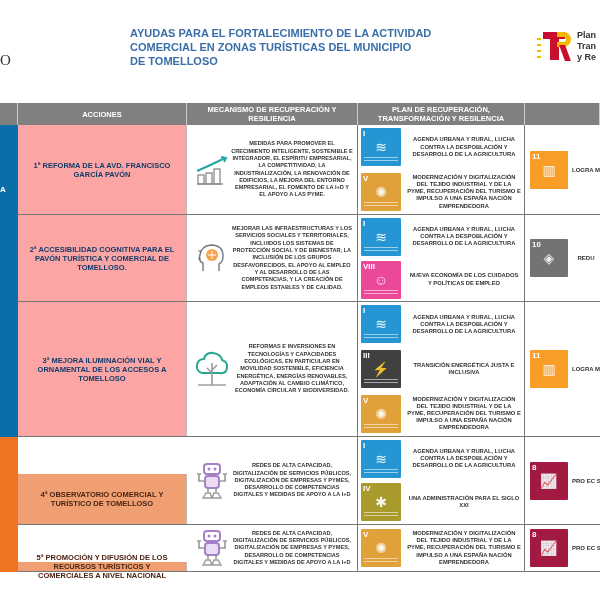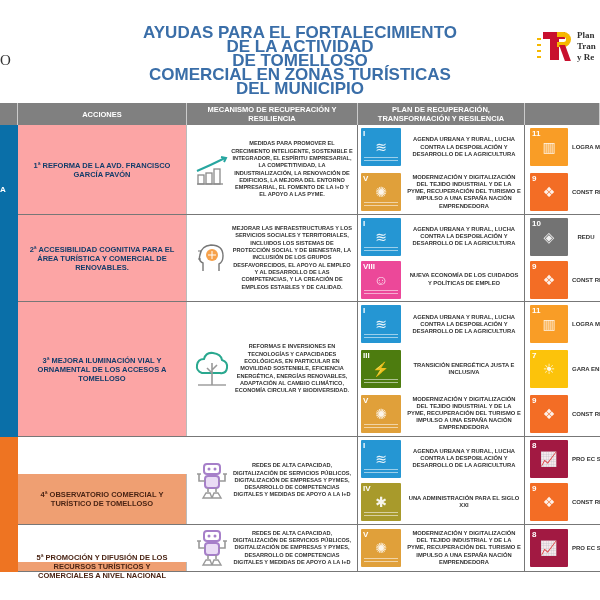--- a/index.html
+++ b/index.html
@@ -1,58 +1,58 @@
 <!DOCTYPE html>
 <html><head>
 <meta charset="utf-8">
 <style>
   * { box-sizing: border-box; margin: 0; padding: 0; }
   body { width: 600px; height: 600px; background: #ffffff; font-family: "Liberation Sans", sans-serif; position: relative; overflow: hidden; }
   .left-frag { position: absolute; left: 0; top: 52px; font-family: "Liberation Serif", serif; font-size: 15px; color: #333; }
-  .title { position: absolute; left: 130px; top: 26px; width: 340px; text-align: center; color: #3a6ea8; font-weight: bold; font-size: 17px; line-height: 14px; }
+  .title { position: absolute; left: 130px; top: 26px; width: 340px; text-align: left; color: #3a6ea8; font-weight: bold; font-size: 11px; line-height: 14px; }
   .logo { position: absolute; left: 537px; top: 30px; width: 70px; height: 36px; }
   .logo .bar-red { position: absolute; left: 6px; top: 2px; width: 22px; height: 7px; background: #c8102e; }
   .logo .stem { position: absolute; left: 13px; top: 2px; width: 9px; height: 28px; background: #c8102e; }
   .logo .r-bowl { position: absolute; left: 20px; top: 2px; width: 14px; height: 15px; border: 5px solid #f6b800; border-left: none; border-radius: 0 8px 8px 0; }
   .logo .r-leg { position: absolute; left: 25px; top: 15px; width: 6px; height: 16px; background: #c8102e; transform: skewX(20deg); }
   .logo .dots { position: absolute; left: 0; top: 8px; width: 4px; height: 20px; background: repeating-linear-gradient(#f6b800 0 2px, transparent 2px 6px); }
-  .logo .txt { position: absolute; left: 40px; top: 0; font-size: 9px; line-height: 11px; font-weight: bold; color: #333; white-space: nowrap; font-family: Liberation Serif, serif; }
+  .logo .txt { position: absolute; left: 40px; top: 0; font-size: 9px; line-height: 11px; font-weight: bold; color: #333; white-space: nowrap; }
 
   .table { position: absolute; left: 0; top: 103px; width: 600px; }
   .hdr { position: absolute; top: 0; height: 22px; background: #808080; color: #fff; font-weight: bold; font-size: 7.5px; text-align: center; display: flex; align-items: center; justify-content: center; line-height: 9px; border-right: 1px solid #ccc; }
   .cat { position: absolute; left: 0; width: 18px; color: #fff; font-weight: bold; font-size: 8px; }
   .cat span { position: absolute; left: 0; top: 50%; transform: translateY(-50%); }
   .row { position: absolute; left: 18px; width: 582px; border-bottom: 1px solid #777; }
   .acc { position: absolute; left: 0; top: 0; bottom: 0; width: 169px; display: flex; align-items: center; justify-content: center; text-align: center; font-weight: bold; font-size: 7.5px; line-height: 9px; padding: 0 10px; border-right: 1px solid #bbb; }
   .acc.blue { background: #fca5a5; color: #123c6a; }
   .acc.orange { background: #ef9f72; color: #4a2414; margin-top: 37px; }
   .mec { position: absolute; left: 169px; top: 0; bottom: 0; width: 171px; background: #fff; display: flex; align-items: center; border-right: 1px solid #777; }
   .mec .ico { width: 38px; flex: 0 0 38px; display: flex; align-items: center; justify-content: center; margin-left: 6px; }
   .mec .txt { flex: 1; text-align: center; font-weight: bold; font-size: 5.6px; line-height: 7.3px; color: #333; padding-right: 4px; }
   .plan { position: absolute; left: 340px; top: 0; bottom: 0; width: 167px; border-right: 1px solid #777; display: flex; flex-direction: column; }
-  .sdg { position: absolute; left: 507px; top: 0; bottom: 0; width: 75px; display: flex; flex-direction: column; }
+  .sdg { position: absolute; left: 507px; top: 0; bottom: 0; width: 75px; display: flex; flex-direction: row; }
   .pitem { flex: 1; display: flex; align-items: center; }
   .tile { width: 40px; height: 38px; margin: 2px 3px; position: relative; flex: 0 0 40px; border-radius: 1px; }
   .tile .num { position: absolute; left: 2px; top: 1px; font-size: 8px; font-weight: bold; color: #fff; }
   .tile .glyph { position: absolute; left: 0; right: 0; top: 11px; text-align: center; color: rgba(255,255,255,0.9); font-size: 14px; line-height: 16px; }
   .tile .cap { position: absolute; left: 3px; right: 3px; bottom: 3px; height: 6px; background: repeating-linear-gradient(rgba(255,255,255,0.55) 0 1px, transparent 1px 3px); }
   .pitem .ptxt { flex: 1; text-align: center; font-weight: bold; font-size: 5.8px; line-height: 7.2px; color: #333; padding: 0 3px; }
   .sitem { flex: 1; display: flex; align-items: center; }
   .sitem .tile { width: 38px; flex: 0 0 38px; margin: 2px 4px 2px 5px; }
   .sitem .stxt { font-weight: bold; font-size: 6px; line-height: 8px; color: #333; white-space: nowrap; overflow: hidden; text-align: center; width: 28px; }
 </style>
 </head>
 <body>
 
 <div class="left-frag">O</div>
 
 <div class="title">
   <div>AYUDAS PARA EL FORTALECIMIENTO DE LA ACTIVIDAD</div>
+  <div>COMERCIAL EN ZONAS TURÍSTICAS DEL MUNICIPIO</div>
   <div>DE TOMELLOSO</div>
-  <div>COMERCIAL EN ZONAS TURÍSTICAS DEL MUNICIPIO</div>
 </div>
 
 <div class="logo">
   <div class="dots"></div>
   <div class="bar-red"></div>
   <div class="stem"></div>
   <div class="r-bowl"></div>
   <div class="r-leg"></div>
   <div class="txt">
     <div>Plan</div>
@@ -119,21 +119,21 @@
       <div class="tile" style="background:#f36d25">
         <span class="num">9</span>
         <span class="glyph">❖</span>
       </div>
       <div class="stxt">CONST RES INDUST FO</div>
     </div>
       </div>
     </div>
     <div class="row" style="top: 112px; height: 87px;">
     <div class="acc blue">
-        <span>2ª ACCESIBILIDAD COGNITIVA PARA EL ÁREA TURÍSTICA Y COMERCIAL DE RENOVABLES.</span>
+        <span>2ª ACCESIBILIDAD COGNITIVA PARA EL PAVÓN TURÍSTICA Y COMERCIAL DE TOMELLOSO.</span>
       </div>
     <div class="mec">
       <div class="ico">
           <svg width="34" height="34" viewBox="0 0 34 34">
             <path d="M8 30 L8 22 Q3 20 5 14 Q6 5 16 4 Q28 4 28 15 Q28 21 24 23 L24 30" fill="none" stroke="#777" stroke-width="1.4"></path>
             <circle cx="17" cy="14" r="6" fill="#f6a14b"></circle>
             <path d="M13 14 L21 14 M17 10 L17 18" stroke="#fff" stroke-width="1"></path>
             <path d="M3 10 L6 10 M3 18 L6 18" stroke="#777" stroke-width="1.2"></path>
           </svg>
         </div>
@@ -191,21 +191,21 @@
     <div class="plan">
     <div class="pitem">
       <div class="tile" style="background:#2596d3">
         <span class="num">I</span>
         <span class="glyph">≋</span>
         <span class="cap"></span>
       </div>
       <div class="ptxt">AGENDA URBANA Y RURAL, LUCHA CONTRA LA DESPOBLACIÓN Y DESARROLLO DE LA AGRICULTURA</div>
     </div>
     <div class="pitem">
-      <div class="tile" style="background:#4d7c0f">
+      <div class="tile" style="background:#404040">
         <span class="num">III</span>
         <span class="glyph">⚡</span>
         <span class="cap"></span>
       </div>
       <div class="ptxt">TRANSICIÓN ENERGÉTICA JUSTA E INCLUSIVA</div>
     </div>
     <div class="pitem">
       <div class="tile" style="background:#e0a03a">
         <span class="num">V</span>
         <span class="glyph">✺</span>

